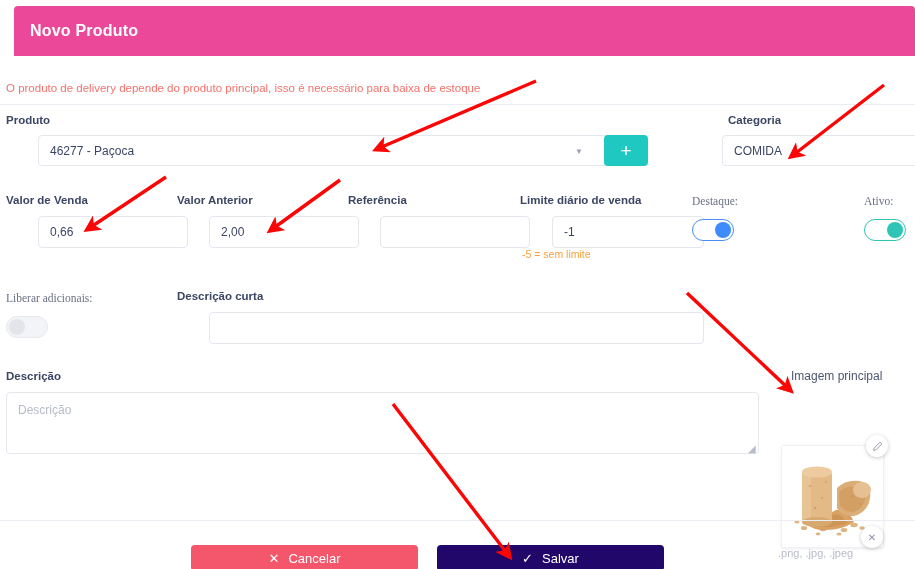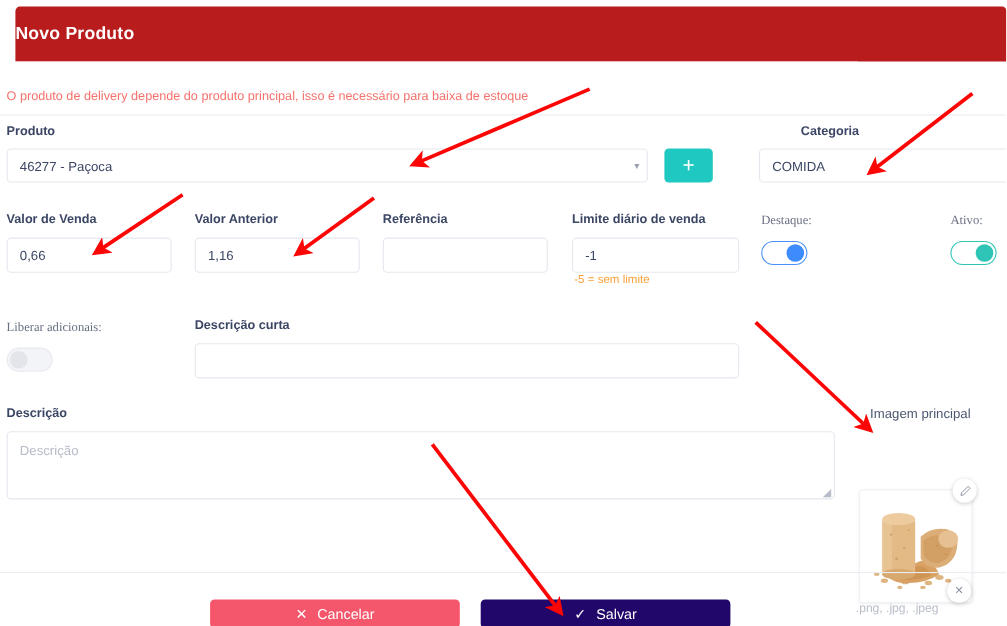--- a/index.html
+++ b/index.html
@@ -23,25 +23,26 @@
     overflow: hidden;
   }
 
   
   .modal-header {
     position: absolute;
     left: 14px;
     top: 6px;
     width: 901px;
     height: 50px;
-    background: #b91c1c;
+    background: #ec4899;
     border-radius: 4px 4px 0 0;
     display: flex;
     align-items: center;
     box-sizing: border-box;
+    padding-left: 16px;
   }
   .modal-title {
     color: #ffffff;
     font-size: 16px;
     font-weight: bold;
     letter-spacing: .2px;
   }
 
   
   .modal-body {
@@ -93,20 +94,21 @@
     border: 1px solid #e4e7ee;
     border-radius: 4px;
     background: #fff;
     font-family: "Liberation Sans", sans-serif;
     font-size: 12px;
     color: #3b4664;
     padding: 0 11px;
     display: flex;
     align-items: center;
     outline: none;
+    margin-left: 32px;
   }
 
   .select-caret {
     position: absolute;
     font-size: 8px;
     color: #9aa0b0;
     line-height: 1;
   }
 
   .plus-btn {
@@ -279,21 +281,21 @@
 
     <button class="plus-btn" style="left:604px; top:79px; width:44px; height:31px;">+</button>
 
     <div class="field-label" style="left:728px; top:58px;">Categoria</div>
     <div class="input-box" style="left:690px; top:79px; width:250px; height:31px;">COMIDA</div>
 
     <div class="field-label" style="left:6px; top:138px;">Valor de Venda</div>
     <div class="input-box" style="left:6px; top:160px; width:150px; height:32px;">0,66</div>
 
     <div class="field-label" style="left:177px; top:138px;">Valor Anterior</div>
-    <div class="input-box" style="left:177px; top:160px; width:150px; height:32px;">1,16</div>
+    <div class="input-box" style="left:177px; top:160px; width:150px; height:32px;">2,00</div>
 
     <div class="field-label" style="left:348px; top:138px;">Referência</div>
     <div class="input-box" style="left:348px; top:160px; width:150px; height:32px;"></div>
 
     <div class="field-label" style="left:520px; top:138px;">Limite diário de venda</div>
     <div class="input-box" style="left:520px; top:160px; width:152px; height:32px;">-1</div>
     <div class="hint-text" style="left:522px; top:192px;">-5 = sem limite</div>
 
     <div class="field-label light" style="left:692px; top:139px;">Destaque:</div>
     <div class="toggle on" style="left:692px; top:163px;">

